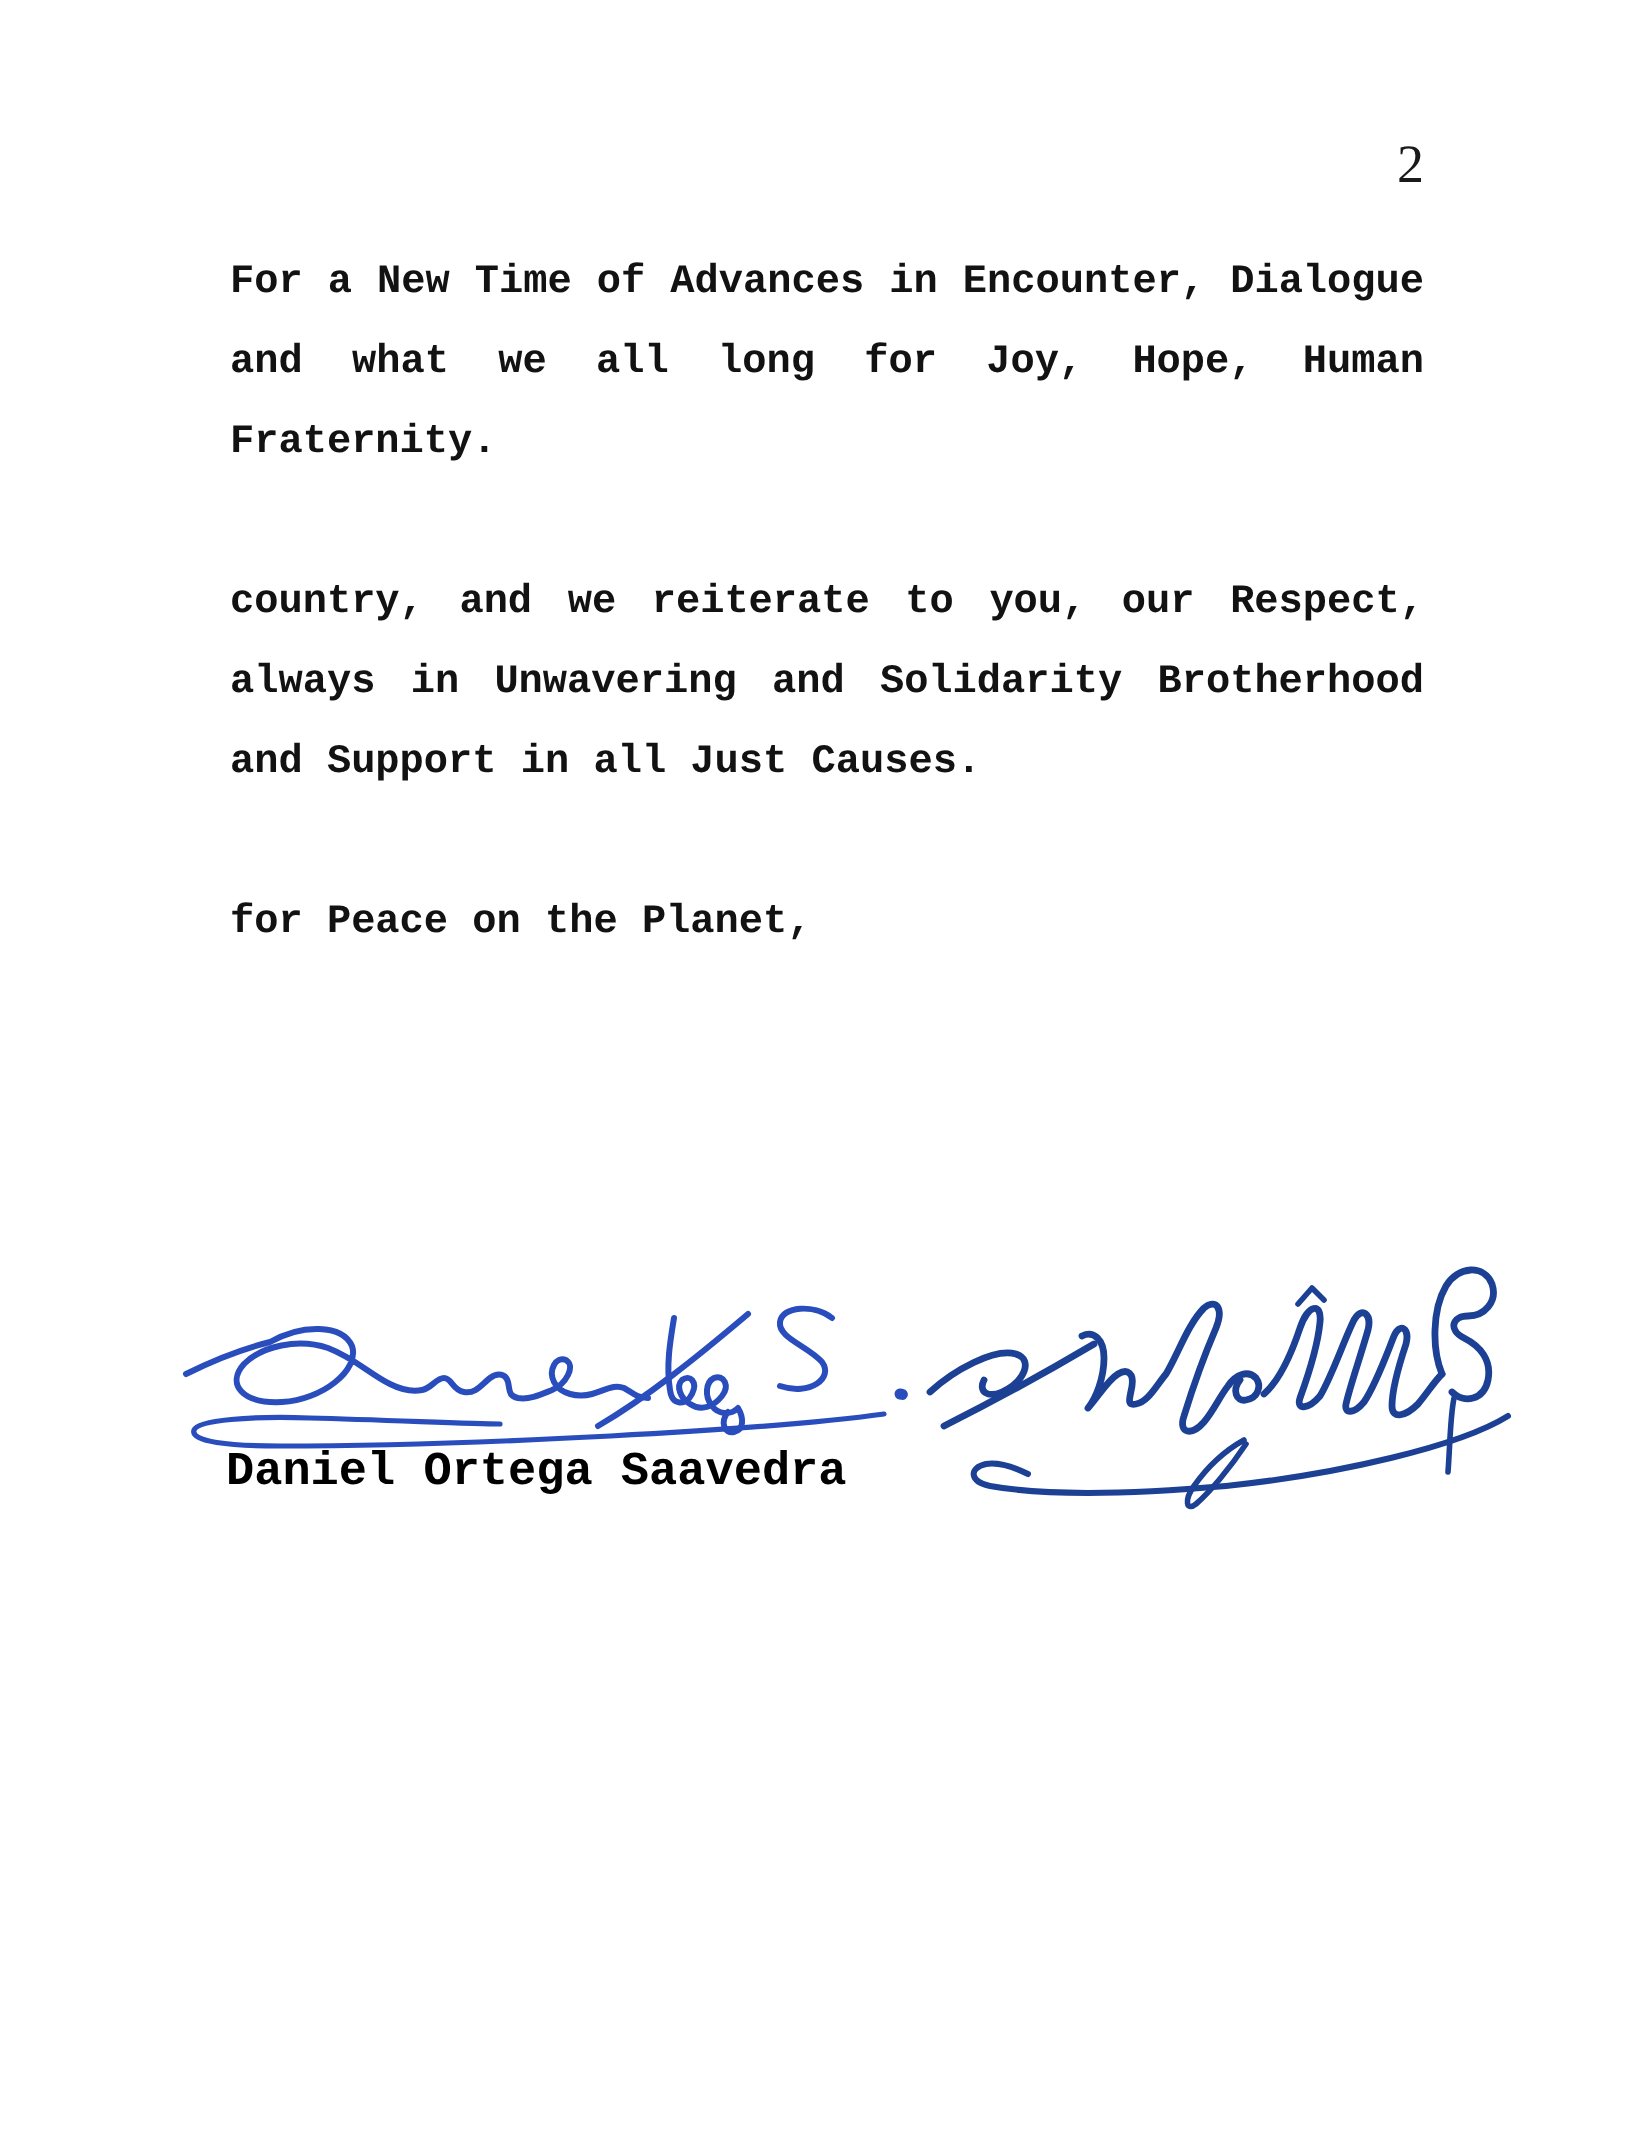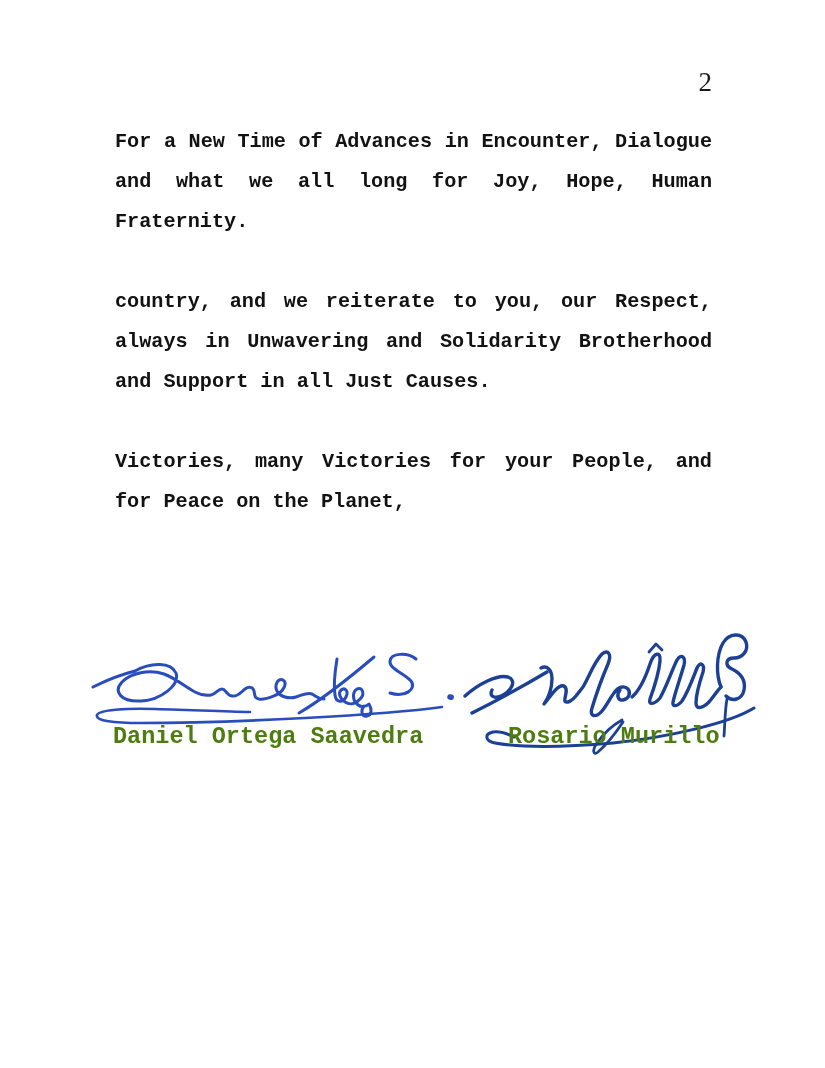--- a/index.html
+++ b/index.html
@@ -34,21 +34,21 @@
   .just{text-align:justify;text-align-last:justify;}
   .sig{position:absolute;}
   .sig-daniel{left:85px;top:640px;}
   .sig-rosario{left:455px;top:615px;}
   .sig-name{
     position:absolute;
     top:723px;
     font-size:23.5px;
     font-weight:bold;
     line-height:28px;
-    color:#4d7c0f;
+    color:#000000;
     white-space:pre;
   }
   .name-daniel{left:113px;}
   .name-rosario{left:508px;}
 </style>
 </head>
 <body>
 
 <div class="page">
 
@@ -59,21 +59,20 @@
       <span class="line just">For a New Time of Advances in Encounter, Dialogue</span>
       <span class="line just">and what we all long for Joy, Hope, Human</span>
       <span class="line">Fraternity.</span>
     </p>
     <p class="para">
       <span class="line just">country, and we reiterate to you, our Respect,</span>
       <span class="line just">always in Unwavering and Solidarity Brotherhood</span>
       <span class="line">and Support in all Just Causes.</span>
     </p>
     <p class="para">
-      <span class="line just">Victories, many Victories for your People, and</span>
       <span class="line">for Peace on the Planet,</span>
     </p>
   </div>
 
   <svg class="sig sig-daniel" width="375" height="90" viewBox="0 0 375 90">
     <g fill="none" stroke="#2a4dbd" stroke-width="3" stroke-linecap="round" stroke-linejoin="round">
       <path d="M 8 47
                C 18 42 34 35 50 31
                C 66 22 86 22 91 33
                C 95 45 76 60 56 61
@@ -168,15 +167,14 @@
                C 30 126 29 119 38 117
                C 45 116 53 119 59 122" stroke-width="3"></path>
       <path d="M 168 107
                C 160 119 150 131 143 137
                C 138 141 137 135 142 128
                C 149 118 158 110 167 105" stroke-width="2.8"></path>
     </g>
   </svg>
 
   <div class="sig-name name-daniel">Daniel Ortega Saavedra</div>
-  <div class="sig-name name-rosario">Rosario Murillo</div>
 
 </div>
 
 </body></html>

